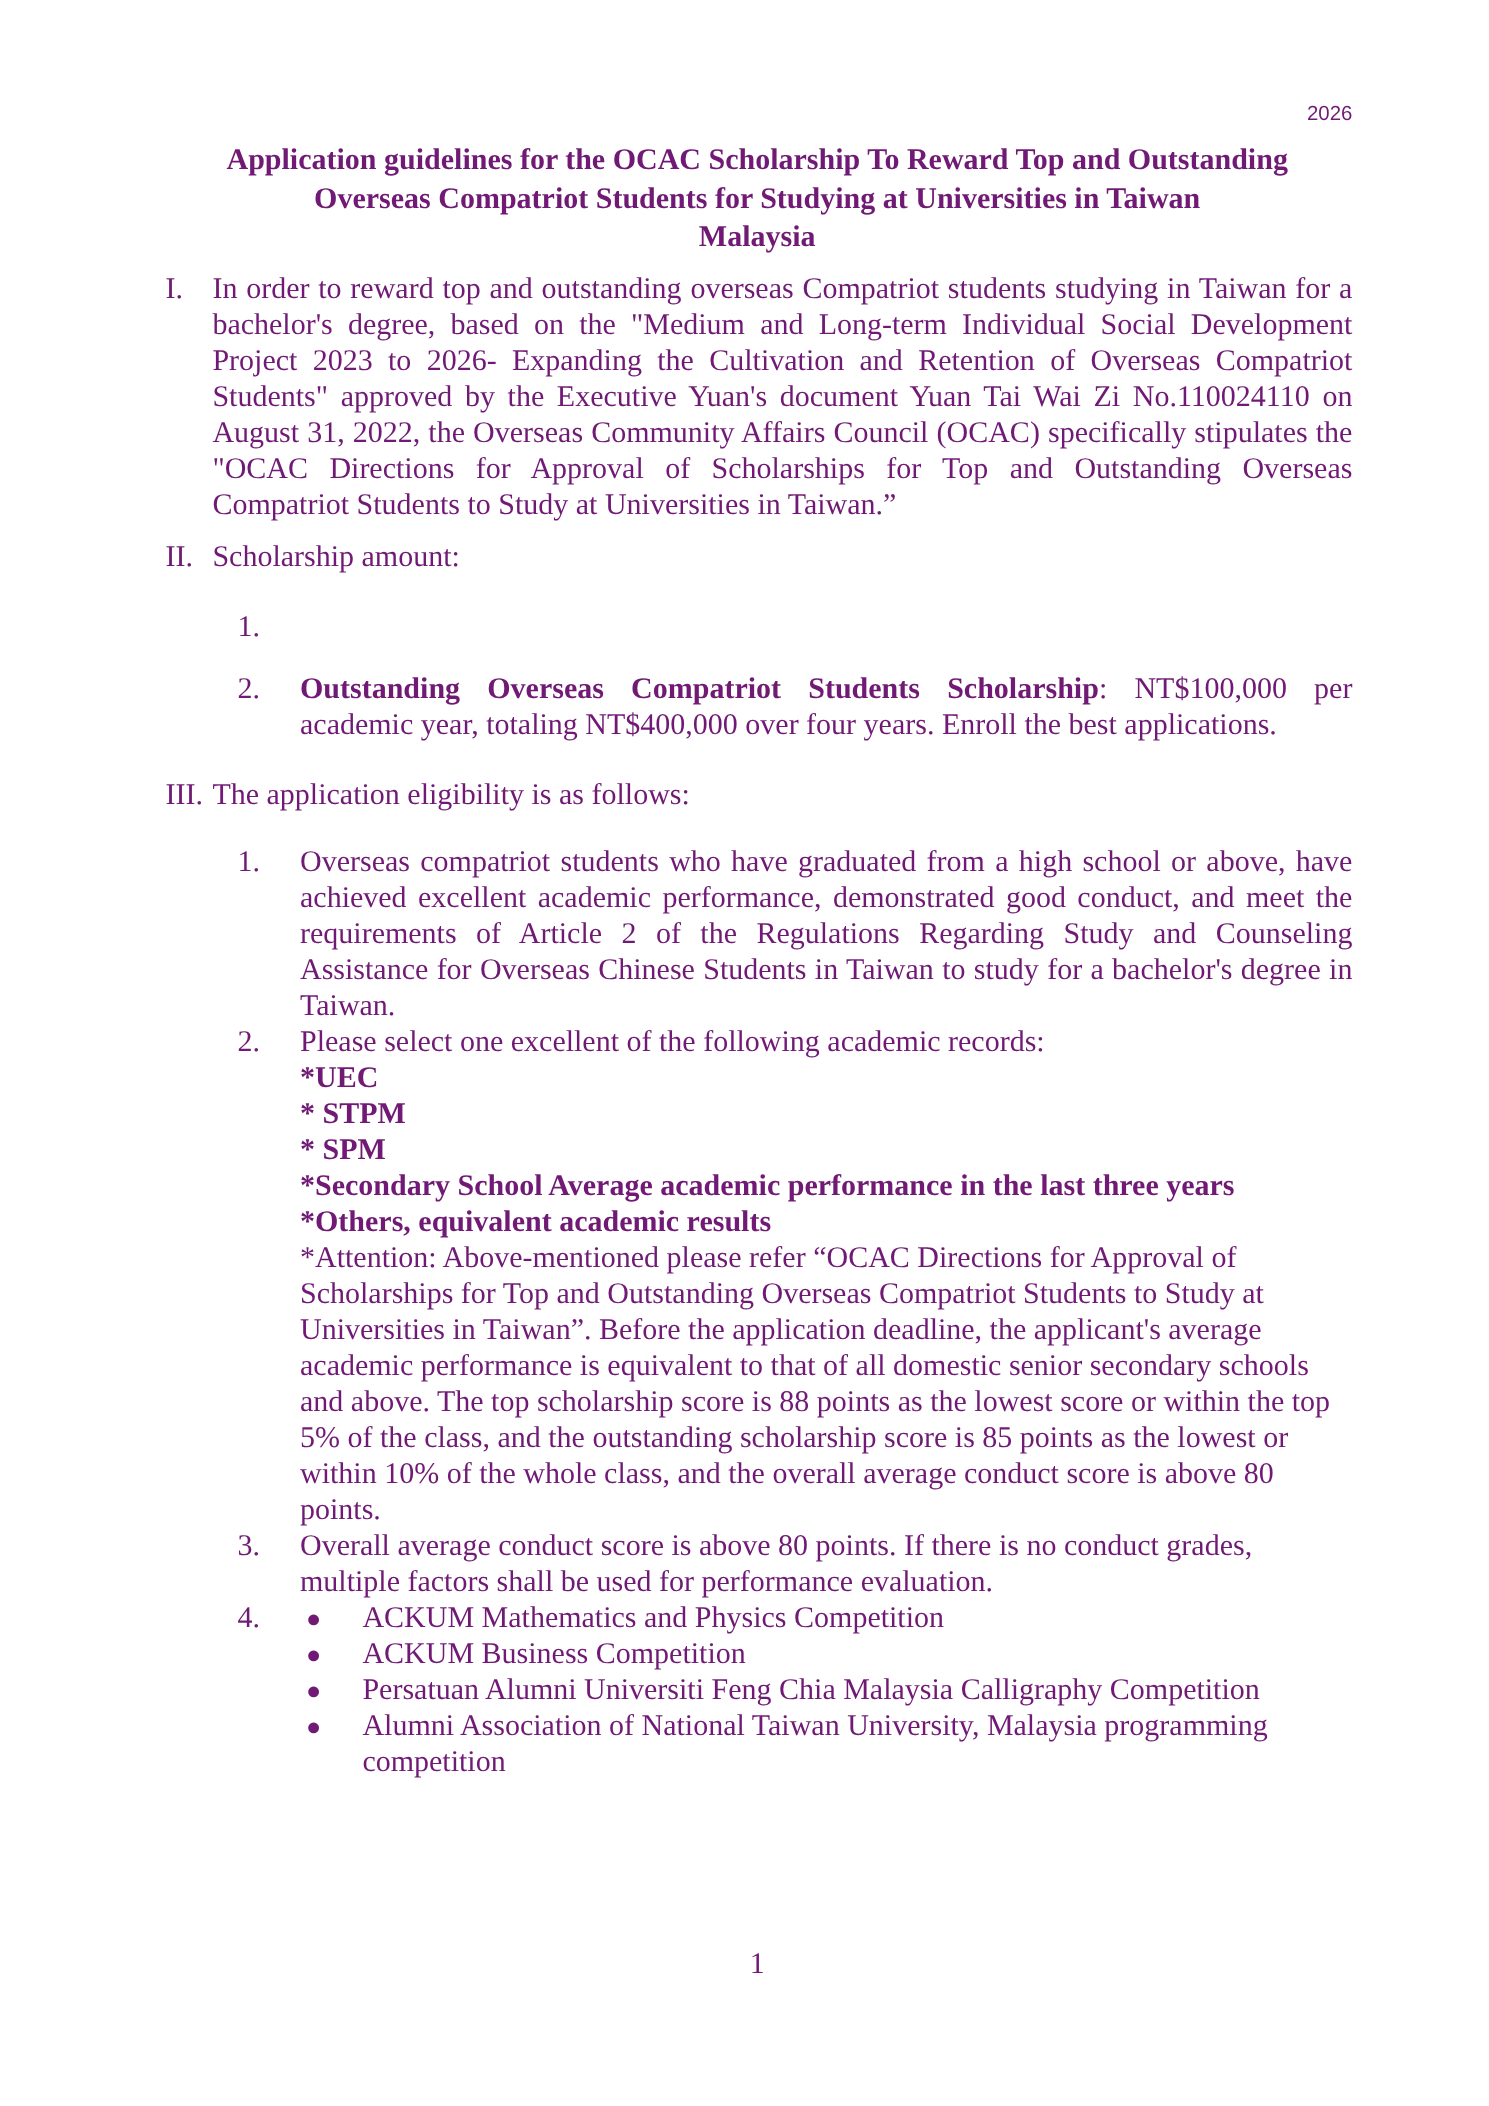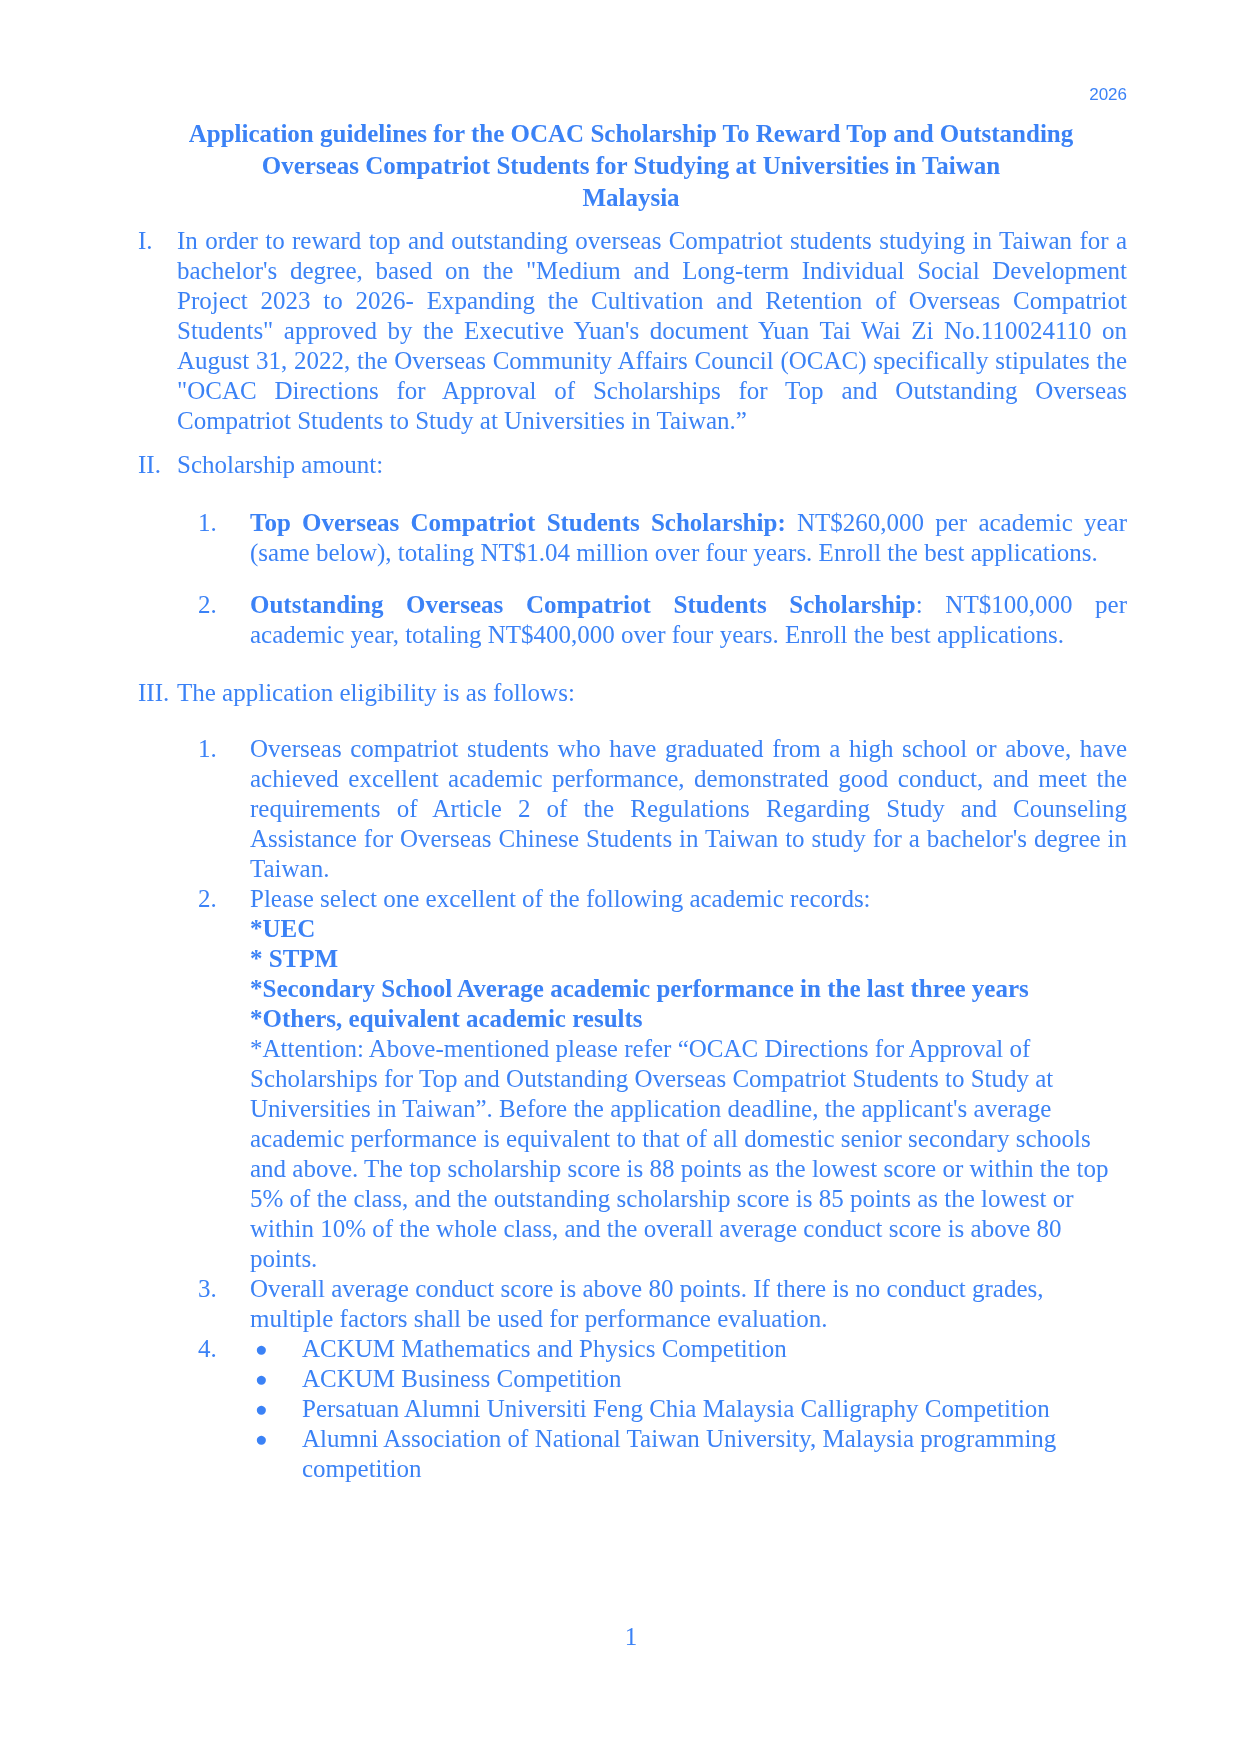--- a/index.html
+++ b/index.html
@@ -1,21 +1,21 @@
 <!DOCTYPE html>
 <html><head>
 <meta charset="utf-8">
 <style>
   html, body { margin: 0; padding: 0; background: #ffffff; }
   .page {
     position: relative;
     width: 1241px;
     height: 1755px;
     background: #ffffff;
-    color: #3b82f6;
+    color: #701a75;
     font-family: "Liberation Serif", "DejaVu Serif", serif;
     font-size: 25px;
     line-height: 30px;
     box-sizing: border-box;
     padding: 84px 114px 0 135px;
     overflow: hidden;
   }
   .header-year {
     text-align: right;
     font-family: "Liberation Sans", "DejaVu Sans", sans-serif;
@@ -72,21 +72,20 @@
   </div>
 
   <div class="roman-item mt-30">
     <div class="roman-label">II.</div>
     <div class="roman-body">Scholarship amount:</div>
   </div>
 
   <div class="num-item mt-28">
     <div class="num-spacer"></div>
     <div class="num-label">1.</div>
-    <div class="num-body justify"><b>Top Overseas Compatriot Students Scholarship:</b><span> NT$260,000 per academic year (same below), totaling NT$1.04 million over four years. Enroll the best applications.</span></div>
   </div>
 
   <div class="num-item mt-22">
     <div class="num-spacer"></div>
     <div class="num-label">2.</div>
     <div class="num-body justify"><b>Outstanding Overseas Compatriot Students Scholarship</b><span>: NT$100,000 per academic year, totaling NT$400,000 over four years. Enroll the best applications.</span></div>
   </div>
 
   <div class="roman-item mt-28">
     <div class="roman-label">III.</div>
@@ -99,20 +98,21 @@
     <div class="num-body justify">Overseas compatriot students who have graduated from a high school or above, have achieved excellent academic performance, demonstrated good conduct, and meet the requirements of Article 2 of the Regulations Regarding Study and Counseling Assistance for Overseas Chinese Students in Taiwan to study for a bachelor's degree in Taiwan.</div>
   </div>
 
   <div class="num-item">
     <div class="num-spacer"></div>
     <div class="num-label">2.</div>
     <div class="num-body">
       <div>Please select one excellent of the following academic records:</div>
       <div class="option">*UEC</div>
       <div class="option">* STPM</div>
+      <div class="option">* SPM</div>
       <div class="option">*Secondary School Average academic performance in the last three years</div>
       <div class="option">*Others, equivalent academic results</div>
       <div>*Attention: Above-mentioned please refer “OCAC Directions for Approval of Scholarships for Top and Outstanding Overseas Compatriot Students to Study at Universities in Taiwan”. Before the application deadline, the applicant's average academic performance is equivalent to that of all domestic senior secondary schools and above. The top scholarship score is 88 points as the lowest score or within the top 5% of the class, and the outstanding scholarship score is 85 points as the lowest or within 10% of the whole class, and the overall average conduct score is above 80 points.</div>
     </div>
   </div>
 
   <div class="num-item">
     <div class="num-spacer"></div>
     <div class="num-label">3.</div>
     <div class="num-body">Overall average conduct score is above 80 points. If there is no conduct grades, multiple factors shall be used for performance evaluation.</div>

